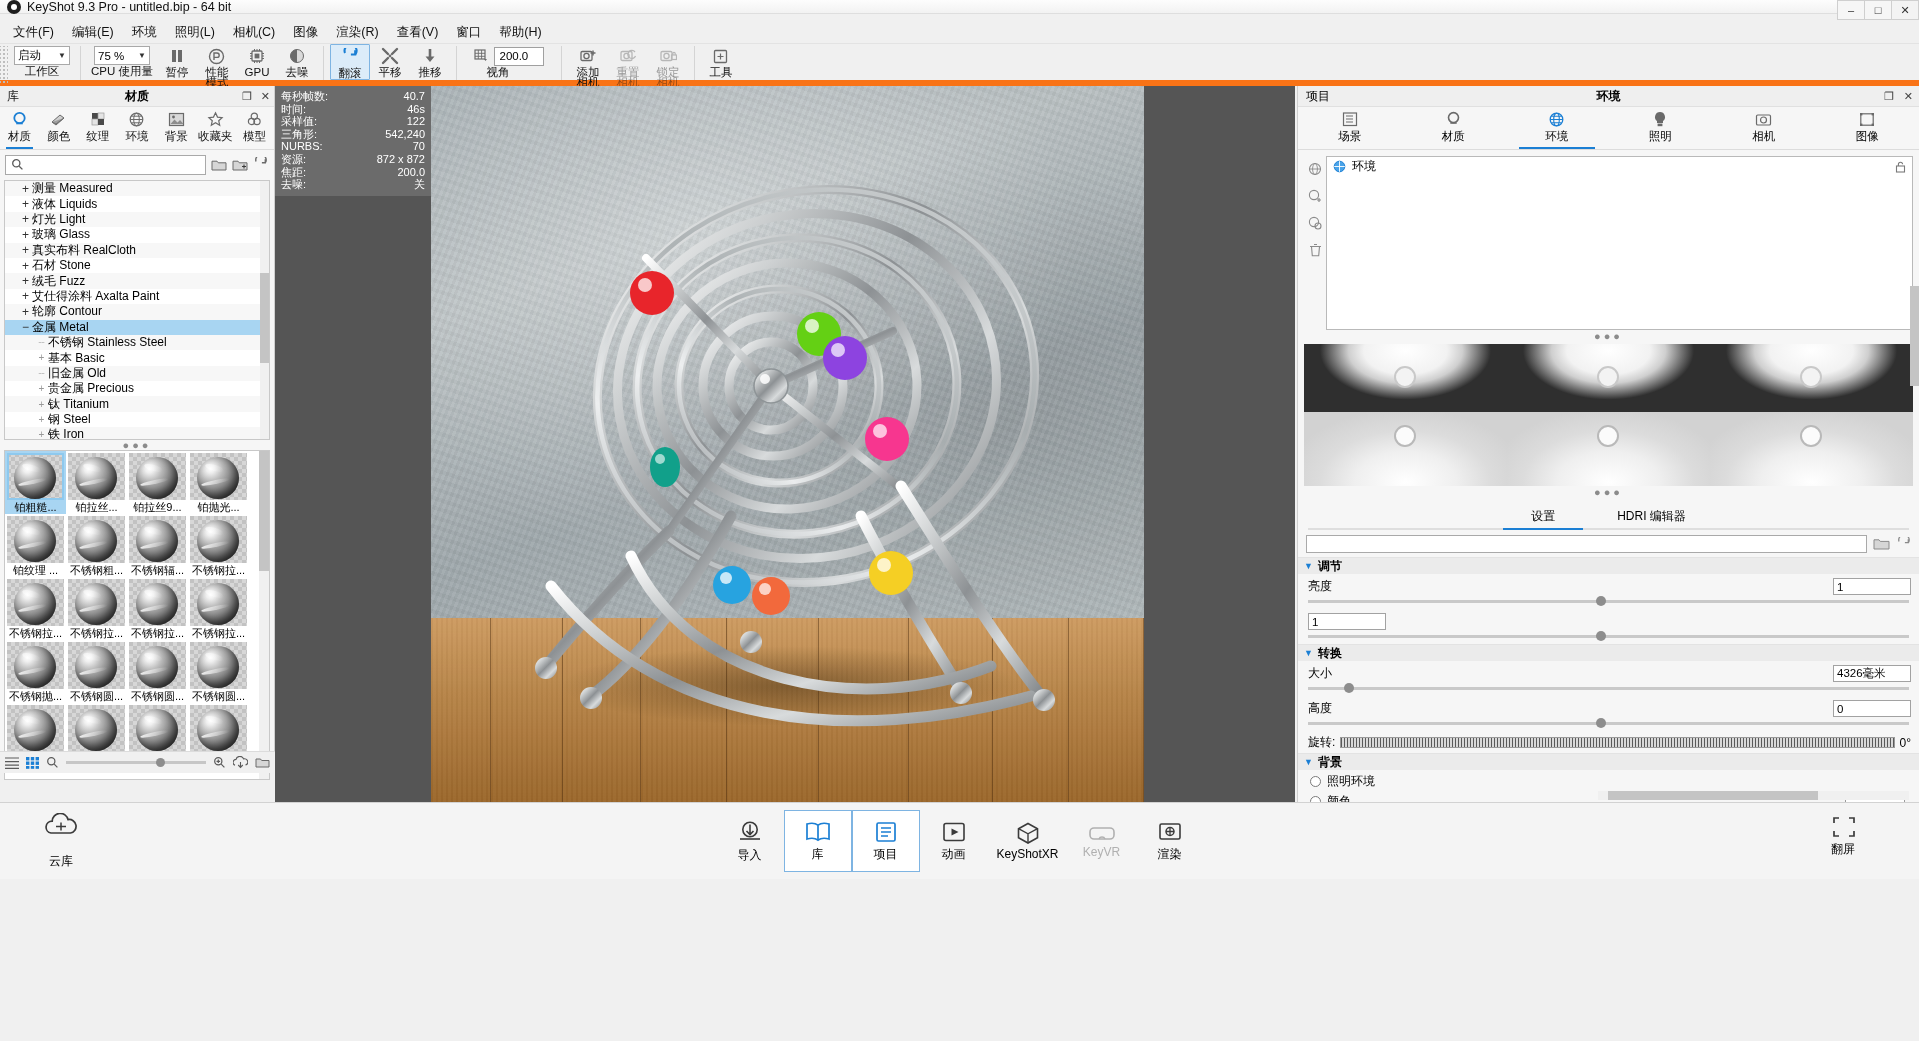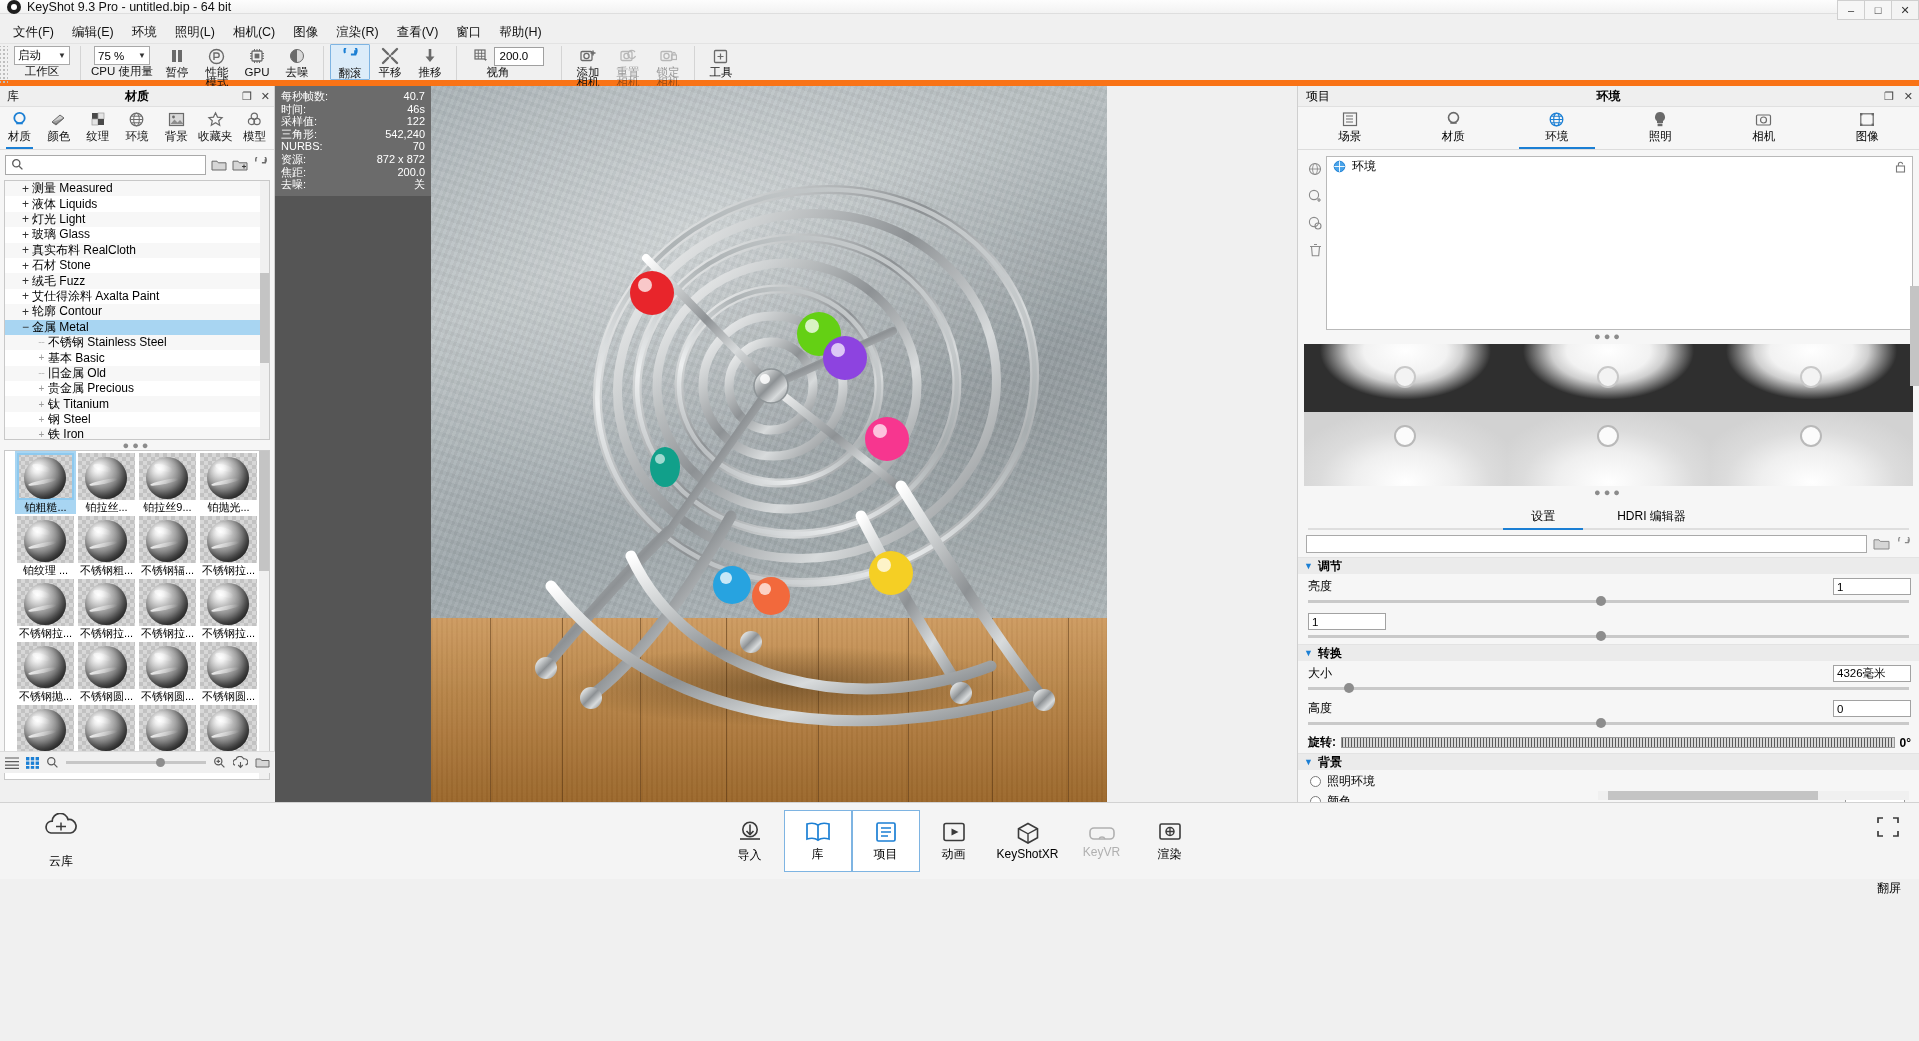--- a/index.html
+++ b/index.html
@@ -121,21 +121,21 @@
   .tnode.child .exp { color:#999; font-size:10px; }
   .tree-scroll { position:absolute; right:0; top:0; width:9px; height:100%; background:#f0f0f0;}
   .tree-thumb { position:absolute; right:0; top:92px; width:9px; height:90px; background:#c4c4c4; }
 
   .dots3 { text-align:center; height:10px; line-height:10px; letter-spacing:3px; color:#8b8b8b; font-size:11px; }
 
   .swatchwrap {
     margin:0 4px; height:330px; border:1px solid #c8c8c8; background:#fff;
     position:relative; overflow:hidden;
   }
-  .swatchgrid { position:absolute; left:0; top:0; right:10px; display:flex; flex-wrap:wrap;justify-content:flex-end; }
+  .swatchgrid { position:absolute; left:0; top:0; right:10px; display:flex; flex-wrap:wrap; }
   .sw { width:61px; padding:2px 1px 0 1px; display:flex; flex-direction:column; align-items:center;}
   .sw.sel { background:#a8d5f2; }
   .sw .img {
     width:57px; height:47px; position:relative; overflow:hidden;
     background:
       repeating-conic-gradient(#d7d7d7 0 25%, #c2c2c2 0 50%) 0 0/8px 8px;
   }
   .sw.sel .img { outline:2px solid #8ec9ee; outline-offset:-2px; }
   .sw .img .ball {
     position:absolute; left:7px; top:4px; width:42px; height:42px; border-radius:50%;
@@ -160,21 +160,21 @@
   .libfoot {
     position:absolute; left:0; bottom:0; width:275px; height:22px;
     background:#f0f0f0; border-top:1px solid #dcdcdc; display:flex; align-items:center; padding:0 5px; gap:7px;
   }
   .libfoot .slider { flex:1; height:12px; display:flex; align-items:center; }
   .libfoot .strack { width:100%; height:3px; background:#c6c6c6; position:relative;}
   .libfoot .sthumb { position:absolute; left:64%; top:-3px; width:9px; height:9px; background:#8d8d8d; border-radius:50%; }
 
   
   .viewport {
-    position:absolute; left:275px; top:86px; width:832px; height:716px;
+    position:absolute; left:275px; top:86px; width:1020px; height:716px;
     background:#555; overflow:hidden;
   }
   .render {
     position:absolute; left:156px; top:0; width:713px; height:716px;
     background:linear-gradient(#9aa4a8,#b4bcbe 55%,#aeb5b7 78%);
     overflow:hidden;
   }
   .wall {
     position:absolute; left:0; top:0; width:713px; height:532px;
     background:
@@ -269,21 +269,21 @@
     height:17px; background:#ebebeb; display:flex; align-items:center; gap:5px;
     padding-left:6px; font-weight:bold; font-size:12px; border-top:1px solid #e3e3e3;
   }
   .grp-hdr .chev { color:#1b7fd4; font-size:9px; }
   .ctrl-row { display:flex; align-items:center; padding:3px 8px 0 10px; height:22px; }
   .ctrl-row .lab { font-size:12px; flex:1; }
   .ctrl-row .val { width:78px; height:17px; border:1px solid #a2a2a2; background:#fff; font-size:11.5px; padding-left:3px; display:flex; align-items:center;}
   .slider-row { padding:0 10px 2px 10px; height:13px; display:flex; align-items:center;}
   .strack2 { position:relative; width:100%; height:3px; background:#c9c9c9;}
   .sthumb2 { position:absolute; top:-4px; width:10px; height:10px; border-radius:50%; background:#8d8d8d;}
-  .rot-row { display:flex; align-items:center; padding:3px 8px 2px 10px; gap:5px;font-weight:bold;}
+  .rot-row { display:flex; align-items:center; padding:3px 8px 2px 10px; gap:5px;}
   .rot-row .lab { font-size:12px; }
   .rot-dial { flex:1; height:11px;
     background:repeating-linear-gradient(90deg,#5a5a5a 0 1px,#d9d9d9 1px 3px);
     border:1px solid #9a9a9a; }
   .radio-row { display:flex; align-items:center; gap:6px; padding:3px 0 0 12px; height:20px;}
   .radio { width:11px; height:11px; border-radius:50%; border:1px solid #7a7a7a; background:#fff; position:relative; flex:none;}
   .radio.on { border-color:#1b7fd4; }
   .radio.on::after{content:"";position:absolute;left:2px;top:2px;width:5px;height:5px;border-radius:50%;background:#1b7fd4;}
   .radio-row .lab { font-size:12px; }
   .color-swatch { width:60px; height:14px; border:1px solid #9a9a9a; background:#fff; margin-left:auto; margin-right:14px;}
@@ -292,21 +292,21 @@
   .rp-vscroll { position:absolute; right:0; top:200px; width:9px; height:100px; background:#c4c4c4;}
 
   
   .bottombar {
     position:absolute; left:0; top:802px; width:1919px; height:77px;
     background:#f4f4f4; border-top:1px solid #d2d2d2;
     display:flex; align-items:center; justify-content:center;
   }
   .bb-left { position:absolute; left:16px; top:10px; width:90px; display:flex; flex-direction:column; align-items:center;}
   .bb-left .lbl { font-size:12px; margin-top:16px;}
-  .bb-right { position:absolute; right:18px; top:12px; width:70px; display:flex; flex-direction:column; align-items:flex-end;gap:39px;}
+  .bb-right { position:absolute; right:18px; top:12px; width:70px; display:flex; flex-direction:column; align-items:flex-start;}
   .bb-right .lbl { font-size:12px; margin-top:2px;}
   .bb-center { display:flex; align-items:flex-end; gap:0px; }
   .bb-item {
     width:68px; height:62px; display:flex; flex-direction:column; align-items:center; justify-content:center;
     position:relative; gap:2px;
   }
   .bb-item .lbl { font-size:12px; }
   .bb-item.sel { border:1px solid #7eb4e2; background:#fff; }
   .bb-item.dim { color:#b0b0b0; }
 

